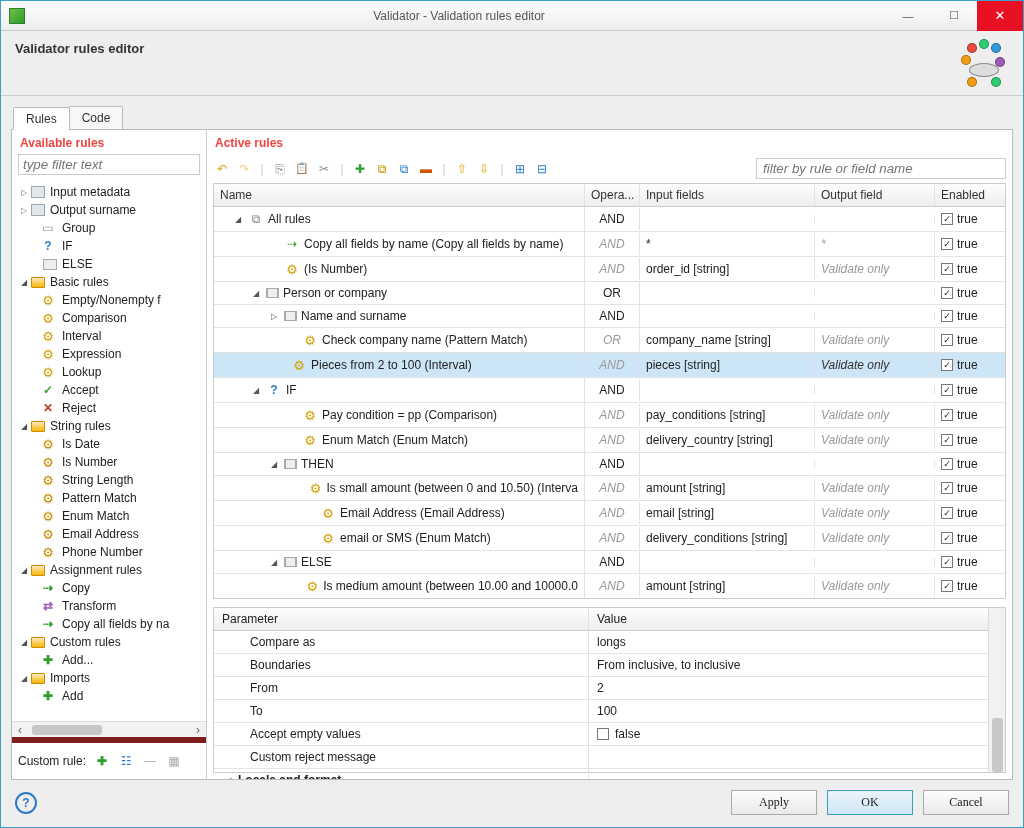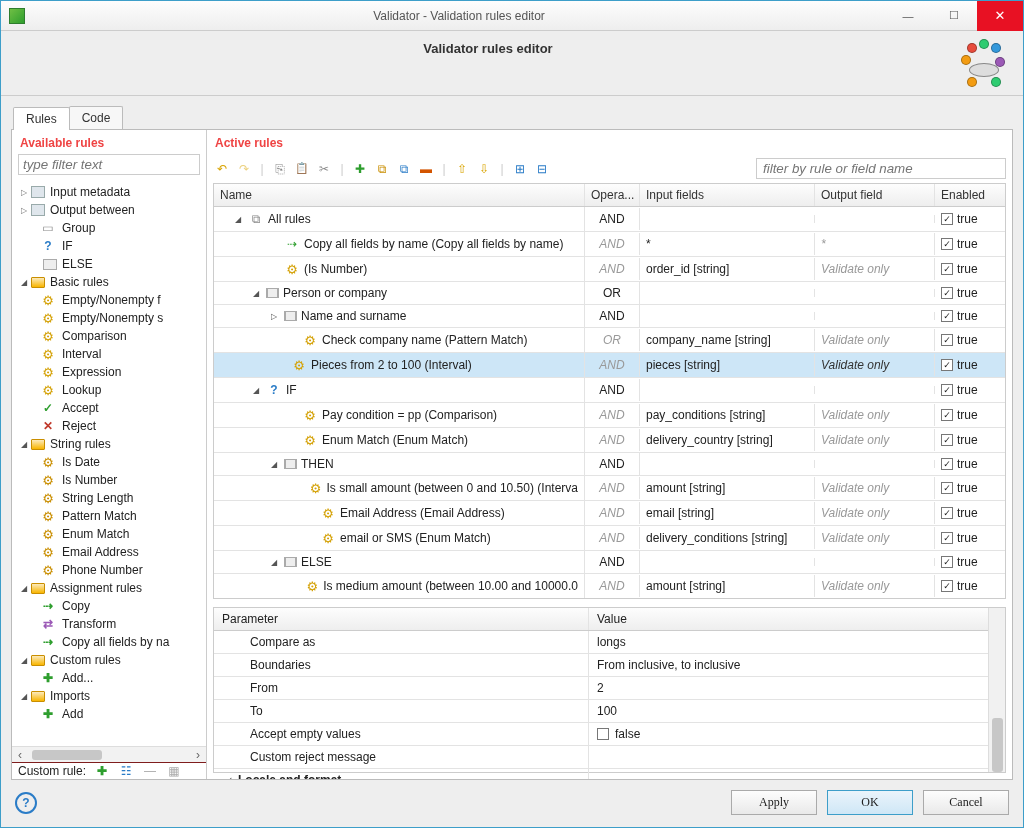--- a/index.html
+++ b/index.html
@@ -10,21 +10,21 @@
   .titlebar .app-icon { width:16px; height:16px; margin:0 8px; background:linear-gradient(135deg,#6fbf44,#2e9e2e); border:1px solid #2e7d2e;}
   .titlebar .title { flex:1; text-align:center; color:#555;}
   .winbtns { display:flex; }
   .winbtn { width:46px; height:30px; display:flex; align-items:center; justify-content:center; color:#555; }
   .winbtn.close { background:#e81123; color:#fff;}
   .winbtn.close::before { content:"✕"; font-size:13px;}
   .winbtn.min::before { content:"—"; font-size:11px;}
   .winbtn.max::before { content:"☐"; font-size:11px;}
   
   .headerarea { display:flex; align-items:flex-start; padding:10px 14px 6px 14px; border-bottom:1px solid #ccc; background:#eeeeee;}
-  .headerarea .htitle { font-weight:bold; font-size:13px; color:#333; flex:1;text-align:center;}
+  .headerarea .htitle { font-weight:bold; font-size:13px; color:#333; flex:1;}
   .logo-art { width:48px; height:48px; position:relative; }
   .logo-art .disk { position:absolute; width:30px; height:14px; border:1px solid #888; border-radius:50%/50%; background:#ddd; left:8px; top:22px;}
   .logo-art .ball { position:absolute; width:10px; height:10px; border-radius:50%; border:1px solid rgba(0,0,0,.3);}
   .logo-art .b1{background:#e74c3c;left:6px;top:2px;}
   .logo-art .b2{background:#3498db;left:30px;top:2px;}
   .logo-art .b3{background:#2ecc71;left:18px;top:-2px;}
   .logo-art .b4{background:#f39c12;left:0px;top:14px;}
   .logo-art .b5{background:#9b59b6;left:34px;top:16px;}
   .logo-art .b6{background:#2ecc71;left:30px;top:36px;}
   .logo-art .b7{background:#f39c12;left:6px;top:36px;}
@@ -56,21 +56,21 @@
   .ic-gear::before{content:"⚙";color:#d4a106;font-size:13px;}
   .ic-gear2::before{content:"⚙";color:#c98e00;font-size:13px;}
   .ic-accept::before{content:"✓";color:#2e9e2e;font-weight:bold;}
   .ic-reject::before{content:"✕";color:#c0392b;font-weight:bold;}
   .ic-add::before{content:"✚";color:#2e9e2e;font-weight:bold;}
   .ic-copy::before{content:"⇢";color:#2e9e2e;font-weight:bold;}
   .ic-trans::before{content:"⇄";color:#9b59b6;font-weight:bold;}
   .tree-hscroll{height:16px;border-top:1px solid #ddd;background:#f2f2f2;display:flex;align-items:center;}
   .tree-hscroll .thumb{height:10px;background:#c7c7c7;width:70px;margin-left:4px;border-radius:3px;}
   .tree-hscroll .arrow{width:16px;text-align:center;color:#666;}
-  .custom-rule-bar { padding:0 6px; border-top:1px solid #7f1d1d; display:flex; align-items:center; gap:8px;}
+  .custom-rule-bar { padding:10px 6px; border-top:6px solid #7f1d1d; display:flex; align-items:center; gap:8px;}
   .cr-icon{width:16px;height:16px;display:inline-flex;align-items:center;justify-content:center;color:#888;}
   .cr-icon.green::before{content:"✚";color:#2e9e2e;font-weight:bold;}
   .cr-icon.cfg::before{content:"☷";color:#2a7cc7;}
   .cr-icon.minus::before{content:"—";color:#aaa;}
   .cr-icon.grid::before{content:"▦";color:#aaa;}
   
   .rightpane { flex:1; display:flex; flex-direction:column; overflow:hidden;}
   .toolbar { display:flex; align-items:center; padding:4px 6px; gap:4px;}
   .tbtn { width:18px; height:18px; display:inline-flex; align-items:center; justify-content:center; color:#6b5600;}
   .tbtn.sep { width:10px; color:#ccc;}
@@ -179,21 +179,21 @@
               <span class="icon">
                 <span class="ic-meta"></span>
               </span>
               <span>Input metadata</span>
             </div>
             <div class="tree-row d0">
               <span class="twisty tw-closed"></span>
               <span class="icon">
                 <span class="ic-meta"></span>
               </span>
-              <span>Output between</span>
+              <span>Output surname</span>
             </div>
             <div class="tree-row d1">
               <span class="twisty tw-none"></span>
               <span class="icon">
                 <span class="icon ic-group"></span>
               </span>
               <span>Group</span>
             </div>
             <div class="tree-row d1">
               <span class="twisty tw-none"></span>
@@ -215,27 +215,20 @@
                 <span class="ic-folder"></span>
               </span>
               <span>Basic rules</span>
             </div>
             <div class="tree-row d1">
               <span class="twisty tw-none"></span>
               <span class="icon">
                 <span class="icon ic-gear"></span>
               </span>
               <span>Empty/Nonempty f</span>
-            </div>
-            <div class="tree-row d1">
-              <span class="twisty tw-none"></span>
-              <span class="icon">
-                <span class="icon ic-gear"></span>
-              </span>
-              <span>Empty/Nonempty s</span>
             </div>
             <div class="tree-row d1">
               <span class="twisty tw-none"></span>
               <span class="icon">
                 <span class="icon ic-gear"></span>
               </span>
               <span>Comparison</span>
             </div>
             <div class="tree-row d1">
               <span class="twisty tw-none"></span>

